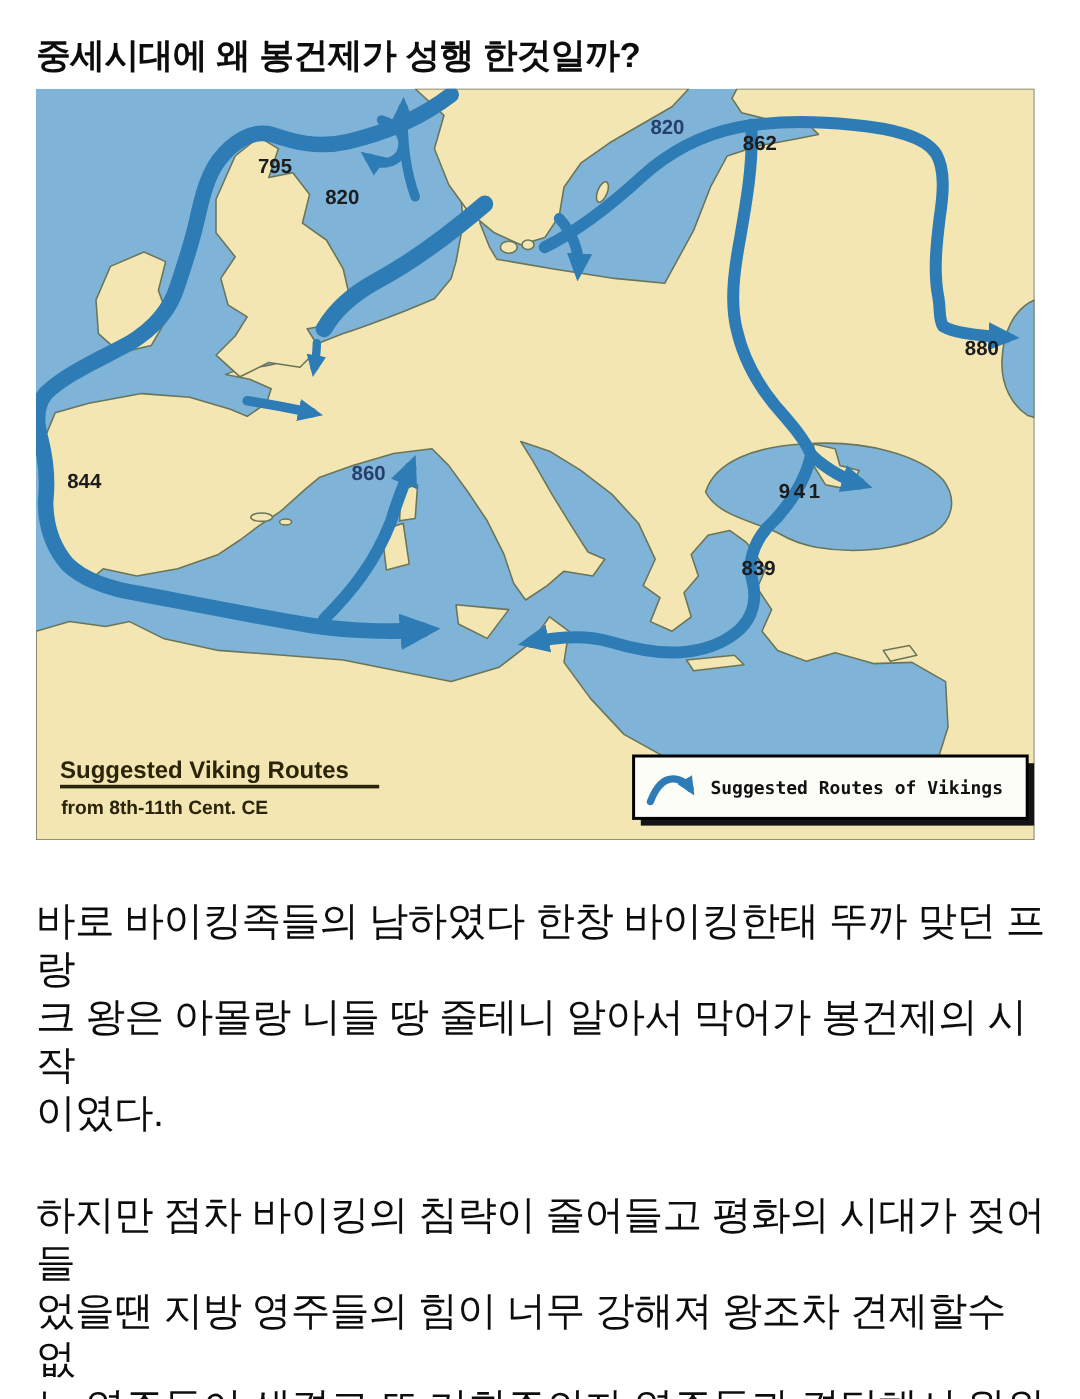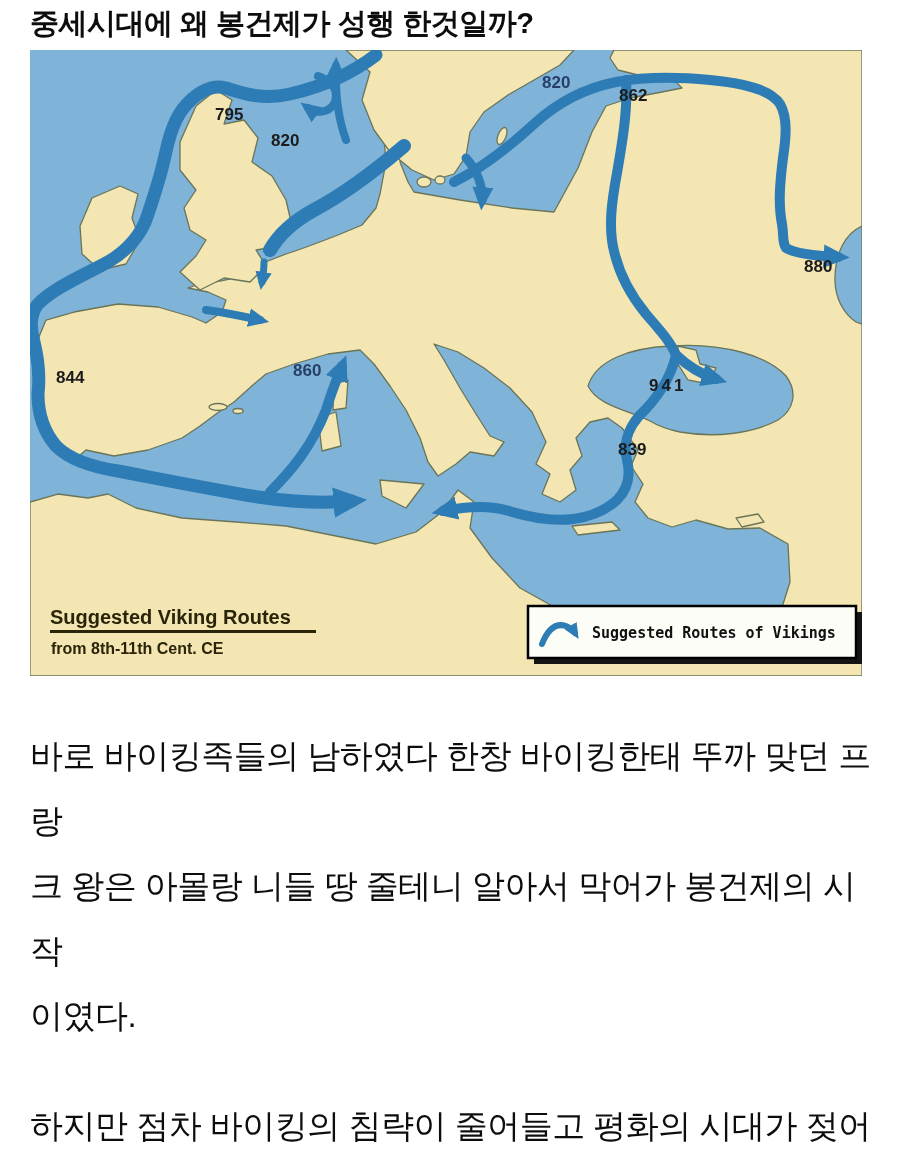--- a/index.html
+++ b/index.html
@@ -2,21 +2,21 @@
 <html><head>
 <meta charset="utf-8">
 <style>
   html,body{margin:0;padding:0;background:#ffffff;}
   body{
     width:900px;height:1166px;overflow:hidden;
     font-family:"Liberation Sans","DejaVu Sans",sans-serif;
     color:#0d0d0d;position:relative;
   }
   .post-title{
-    margin:6px 38px 10px 30px;
+    margin:30px 38px 10px 30px;
     font-size:29px;font-weight:700;letter-spacing:-0.5px;line-height:34px;
   }
   .map-wrap{
     margin-left:30px;width:832px;height:626px;position:relative;
   }
   .map-wrap svg{display:block;}
   .map-year{
     font-family:"Liberation Sans","DejaVu Sans",sans-serif;
     font-weight:700;font-size:17px;
   }
@@ -27,21 +27,21 @@
   .map-cap-sub{
     font-family:"Liberation Sans","DejaVu Sans",sans-serif;
     font-weight:700;font-size:16px;
   }
   .legend-text{
     font-family:"DejaVu Sans Mono","Liberation Mono",monospace;
     font-weight:700;font-size:15px;
   }
   .body-para{
     margin:47px 25px 0 30px;
-    font-size:33px;line-height:65px;letter-spacing:-0.5px;
+    font-size:33px;line-height:40px;letter-spacing:-0.5px;
     white-space:pre-line;
   }
   .body-para.second{margin-top:45px;}
 </style>
 </head>
 <body>
 
 <div class="post-title">중세시대에 왜 봉건제가 성행 한것일까?</div>
 
 <div class="map-wrap">

